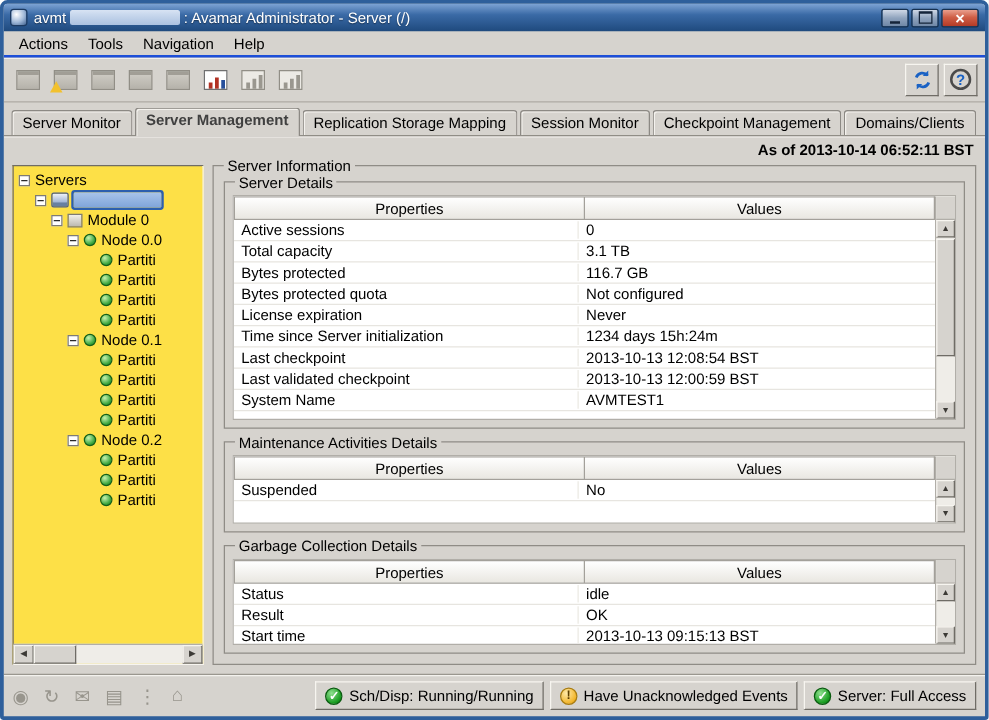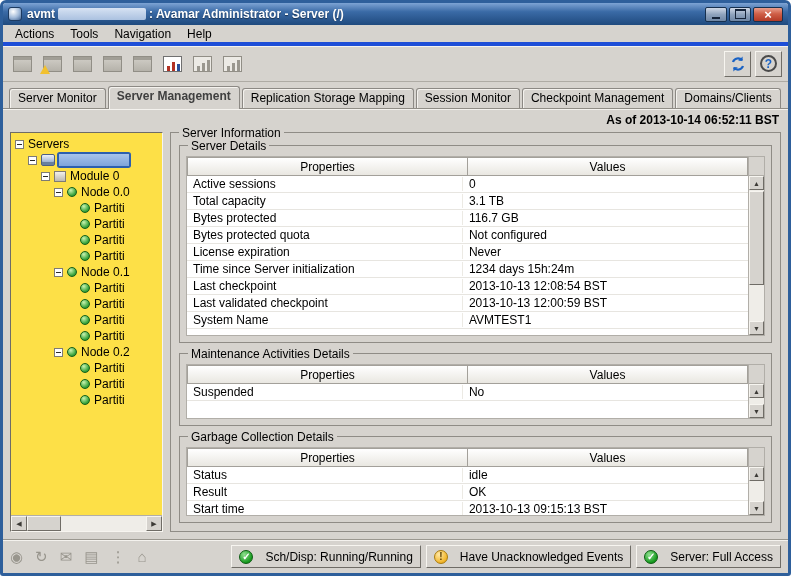--- a/index.html
+++ b/index.html
@@ -7,35 +7,35 @@
   body{font-family:"Liberation Sans",sans-serif;font-size:12px;color:#000;background:#fff}
 
   .window{width:791px;height:576px;border:3px solid #2e5f9b;border-radius:6px 6px 3px 3px;
     background:#d6d3ce;display:flex;flex-direction:column;overflow:hidden}
 
   
   .titlebar{flex:none;height:22px;display:flex;align-items:center;gap:5px;padding:0 5px;
     background:linear-gradient(180deg,#7da3d4 0%,#3a6aa6 40%,#1f4a7e 100%);color:#fff;border-radius:2px 2px 0 0}
   .app-icon{width:14px;height:14px;border-radius:3px;flex:none;border:1px solid #1c3a61;
     background:radial-gradient(circle at 35% 30%,#ffffff,#9fb8d8 55%,#40618f)}
-  .title-text{display:flex;align-items:center;gap:3px;font-weight:bold;white-space:nowrap;overflow:hidden;
+  .title-text{display:flex;align-items:center;gap:3px;font-weight:normal;white-space:nowrap;overflow:hidden;
     text-shadow:0 1px 1px rgba(0,0,0,.45)}
   .redbar{display:inline-block;width:88px;height:12px;border-radius:2px;opacity:.9;
     background:linear-gradient(#e6eefa,#b9cde9)}
   .win-controls{margin-left:auto;display:flex;align-items:center;gap:2px}
   .win-btn{width:22px;height:15px;border:1px solid #16304f;border-radius:2px;display:flex;align-items:center;
     justify-content:center;background:linear-gradient(#cfd8e6,#8fa3bd 50%,#6f87a6)}
   .win-btn.close{width:30px;background:linear-gradient(#e99f8d,#cf5f47 45%,#b33a26)}
   .win-min::after{content:"";width:8px;height:2px;background:#15243a;margin-top:7px}
   .win-max::after{content:"";width:9px;height:7px;border:1px solid #15243a;border-top-width:2px}
   .win-close::after{content:"×";color:#fff;font-size:13px;font-weight:bold;line-height:1}
 
   
   .menubar{flex:none;height:21px;display:flex;align-items:center;padding:0 4px;
-    border-bottom:4px solid #1d4ed8;box-shadow:0 1px 0 #f4f2ee}
+    border-bottom:2px solid #1d4ed8;box-shadow:0 1px 0 #f4f2ee}
   .menu-item{padding:2px 8px;cursor:default}
 
   
   .toolbar{flex:none;height:36px;display:flex;align-items:center;padding:0 6px;
     border-bottom:1px solid #aeaba4;box-shadow:inset 0 1px 0 #f4f2ee}
   .tb-left{display:flex;gap:3px}
   .tb-right{margin-left:auto;display:flex;gap:4px}
   .tb-btn{width:27px;height:26px;display:flex;align-items:center;justify-content:center}
   .tb-btn.raised{background:#d6d3ce;border:1px solid;border-color:#f7f5f0 #6f6c66 #6f6c66 #f7f5f0}
   .ic-win,.ic-win-warn{width:19px;height:16px;border:1px solid #918e86;position:relative;
@@ -117,21 +117,21 @@
   .tr{display:flex;height:17px;align-items:center;border-bottom:1px solid #e7e5e0}
   .td{padding:0 6px;white-space:nowrap;overflow:hidden}
   .td.prop{width:49%;flex:none}
   .td.val{flex:1;border-left:1px solid #eceae4}
 
   
   .statusbar{flex:none;height:34px;display:flex;align-items:center;gap:8px;padding:0 7px;
     border-top:1px solid #9a978f;box-shadow:inset 0 1px 0 #f4f2ee}
   .sb-icons{display:flex;gap:12px;align-items:center;color:#98958d;font-size:15px}
   .sb-buttons{margin-left:auto;display:flex;gap:5px}
-  .sb-btn{height:23px;display:flex;align-items:center;gap:12px;padding:0 7px;background:#d6d3ce;
+  .sb-btn{height:23px;display:flex;align-items:center;gap:5px;padding:0 7px;background:#d6d3ce;
     border:1px solid;border-color:#f7f5f0 #6f6c66 #6f6c66 #f7f5f0;white-space:nowrap}
   .badge{width:14px;height:14px;border-radius:50%;flex:none;display:flex;align-items:center;
     justify-content:center;font-size:10px;font-weight:bold}
   .badge.ok{background:radial-gradient(circle at 35% 30%,#8fe08f,#169a1e 70%,#0c6a12);
     color:#fff;border:1px solid #0a5c10}
   .badge.ok::after{content:"✓"}
   .badge.warning{background:radial-gradient(circle at 35% 30%,#ffe9a8,#f2b52a 70%,#c88a10);
     color:#5d3f00;border:1px solid #a97c10}
   .badge.warning::after{content:"!"}
 </style>

